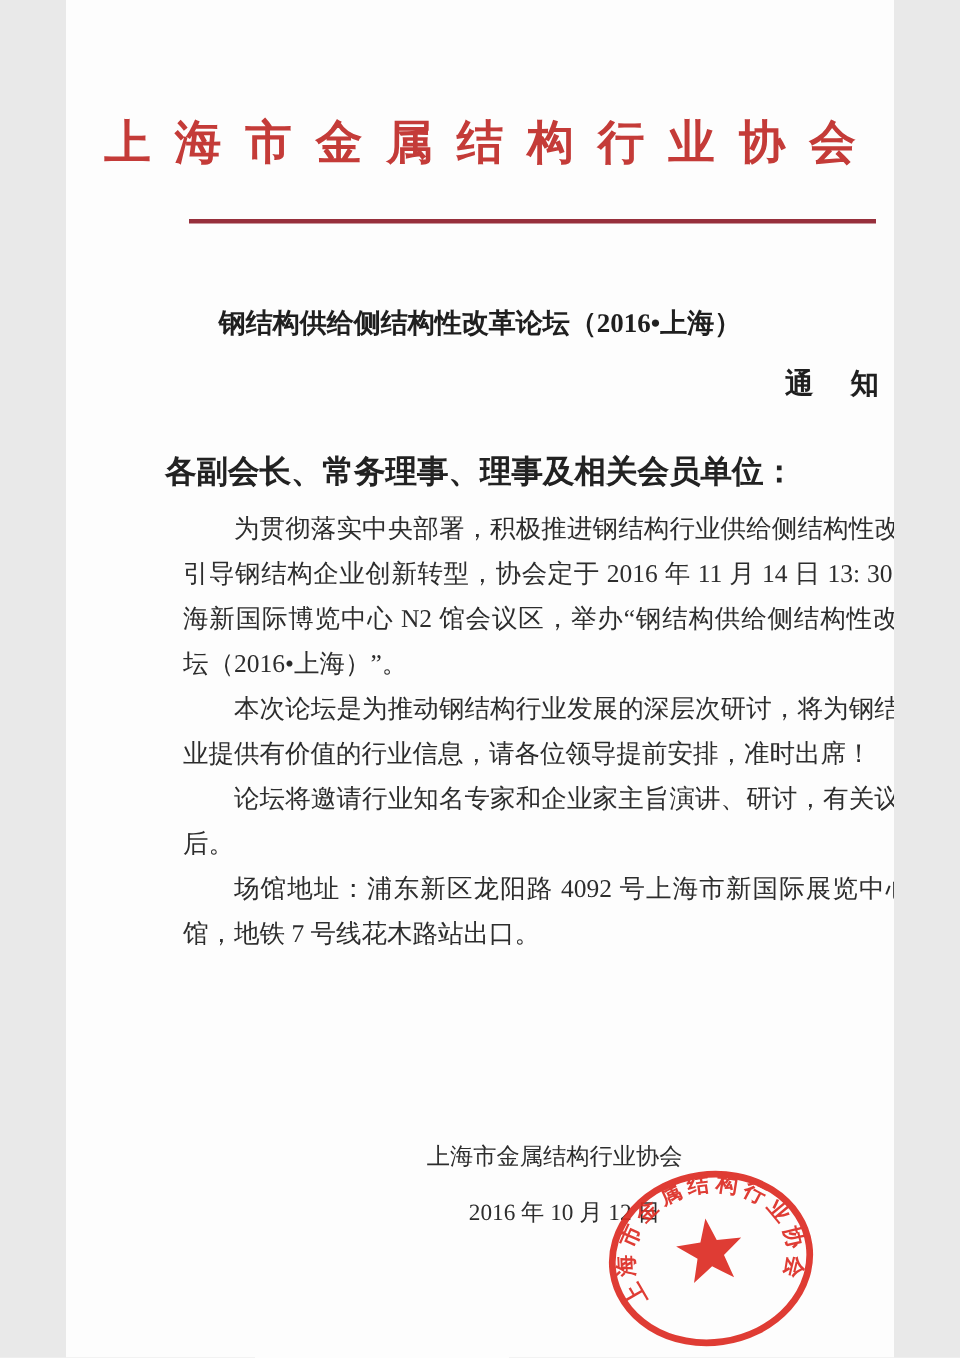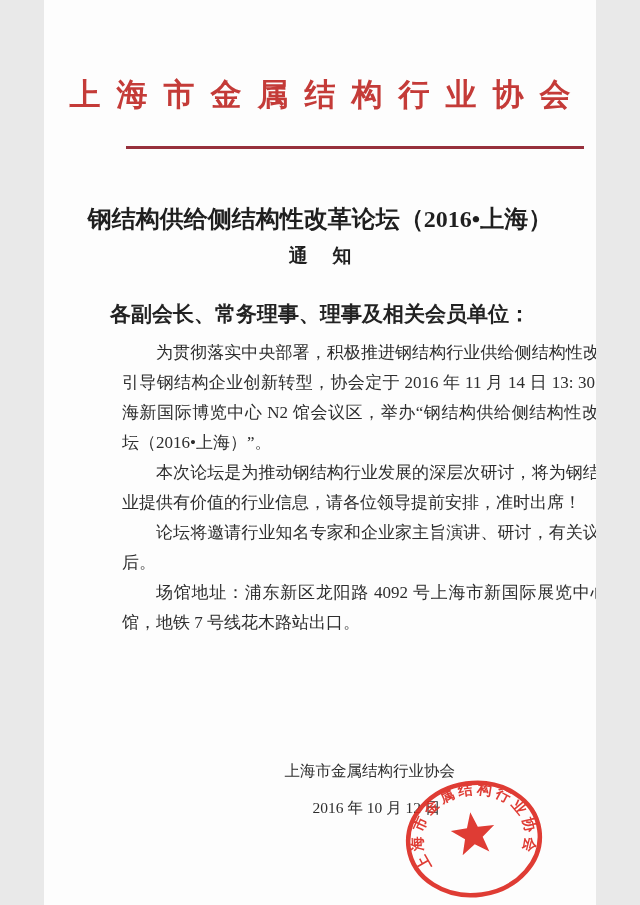--- a/index.html
+++ b/index.html
@@ -41,31 +41,31 @@
     background: #97303c;
   }
 
   
   .doc-title {
     position: absolute;
     top: 203px;
     left: 0;
     right: 0;
     text-align: center;
-    font-size: 24px;
+    font-size: 18px;
     font-weight: bold;
     color: #1f1f1f;
     white-space: nowrap;
   }
   .doc-subtitle {
     position: absolute;
     top: 243px;
     left: 0;
     right: 0;
-    text-align: center;
+    text-align: right;
     font-size: 19px;
     font-weight: bold;
     color: #1f1f1f;
     letter-spacing: 10px;
     padding-left: 10px;
   }
 
   
   .salutation {
     position: absolute;

